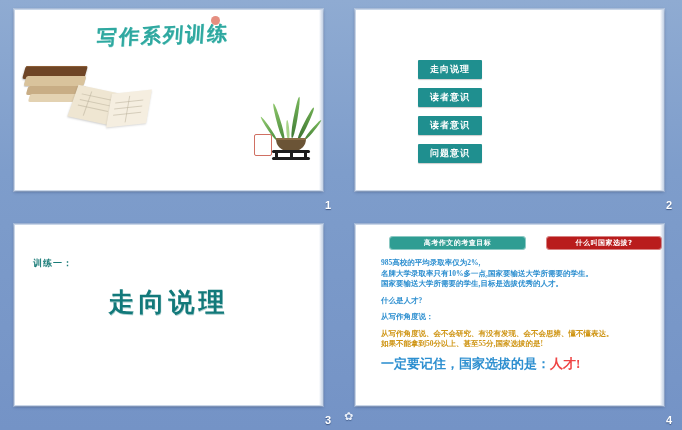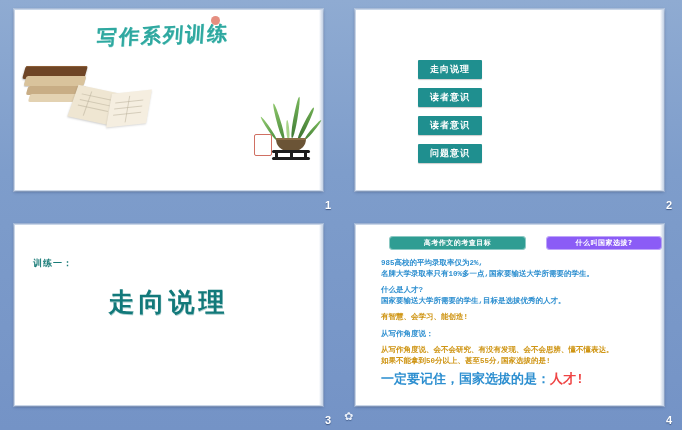--- a/index.html
+++ b/index.html
@@ -106,25 +106,25 @@
   .s4{background:#ffffff;}
   .s4-inner{position:absolute;left:7px;top:5px;right:7px;bottom:5px;background:#ffffff;}
   .pill{
     position:absolute;top:6px;height:14px;border-radius:4px;
     color:#ffffff;font-size:7px;font-weight:bold;letter-spacing:.5px;
     display:flex;align-items:center;justify-content:center;
     font-family:"DejaVu Sans","Liberation Sans",sans-serif;
     box-shadow:inset 0 0 0 1px rgba(255,255,255,.45);
   }
   .pill-teal{left:26px;width:137px;background:#2f9d93;}
-  .pill-gold{left:183px;width:116px;background:#8b5cf6;}
+  .pill-gold{left:183px;width:116px;background:#b91c1c;}
   .s4-body{position:absolute;left:18px;top:28px;right:10px;}
   .ln{
     font-size:7.5px;line-height:10.5px;font-weight:bold;color:#2d8fd0;
-    font-family:Liberation Mono, monospace;
+    font-family:Liberation Serif, serif;
     white-space:nowrap;
   }
   .ln.sp{margin-top:6px;}
   .ln.gold{color:#cf9514;}
   .ln.big{font-size:13px;line-height:18px;color:#2d8fd0;margin-top:5px;font-weight:bold;}
   .ln.big .hi{color:#ef4444;}
   .starmark{
     position:absolute;left:3px;bottom:8px;color:#e8eef8;font-size:11px;line-height:11px;
     text-shadow:0 1px 1px rgba(40,65,110,.5);
   }
@@ -201,23 +201,22 @@
 
   <div class="cell">
     <div class="slide s4">
       <div class="s4-inner">
         <div class="pill pill-teal">高考作文的考查目标</div>
         <div class="pill pill-gold">什么叫国家选拔?</div>
 
         <div class="s4-body">
           <div class="ln">985高校的平均录取率仅为2%,</div>
           <div class="ln">名牌大学录取率只有10%多一点,国家要输送大学所需要的学生。</div>
+          <div class="ln">国家要输送大学所需要的学生,目标是选拔优秀的人才。</div>
           <div class="ln sp">什么是人才?</div>
-          <div class="ln">国家要输送大学所需要的学生,目标是选拔优秀的人才。</div>
-          <div class="ln sp gold">有智慧、会学习、能创造!</div>
           <div class="ln sp">从写作角度说：</div>
           <div class="ln sp gold">从写作角度说、会不会研究、有没有发现、会不会思辨、懂不懂表达。</div>
           <div class="ln gold">如果不能拿到50分以上、甚至55分,国家选拔的是!</div>
           <div class="ln big"><span>一定要记住，国家选拔的是：</span><span class="hi">人才!</span></div>
         </div>
       </div>
     </div>
     <div class="starmark">✿</div>
     <div class="pagenum">4</div>
   </div>

